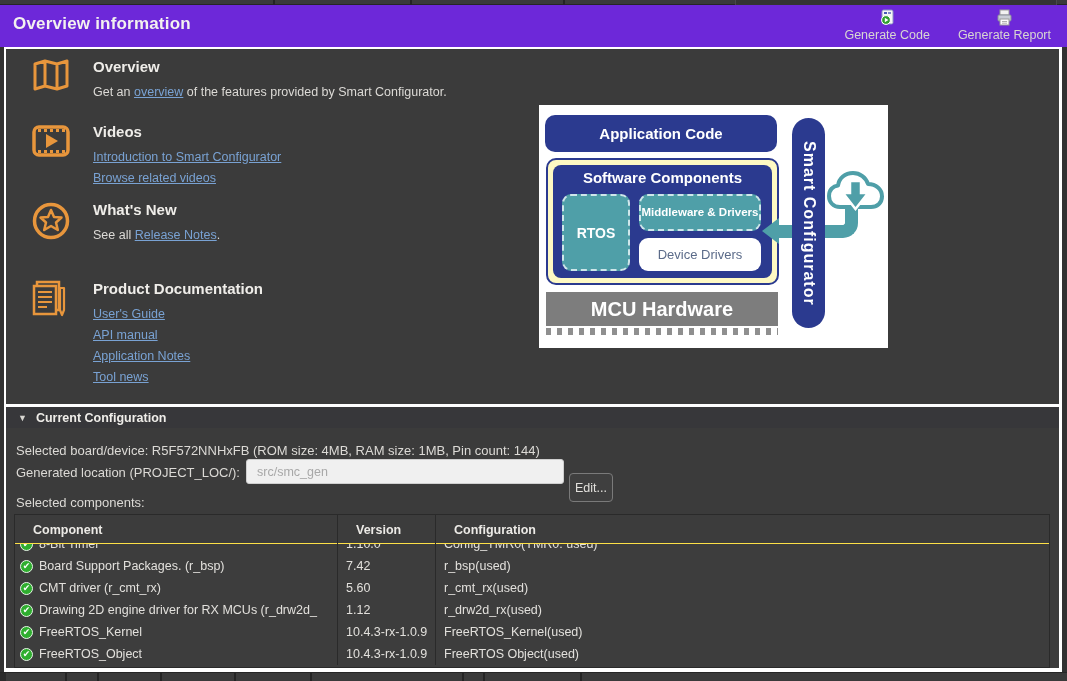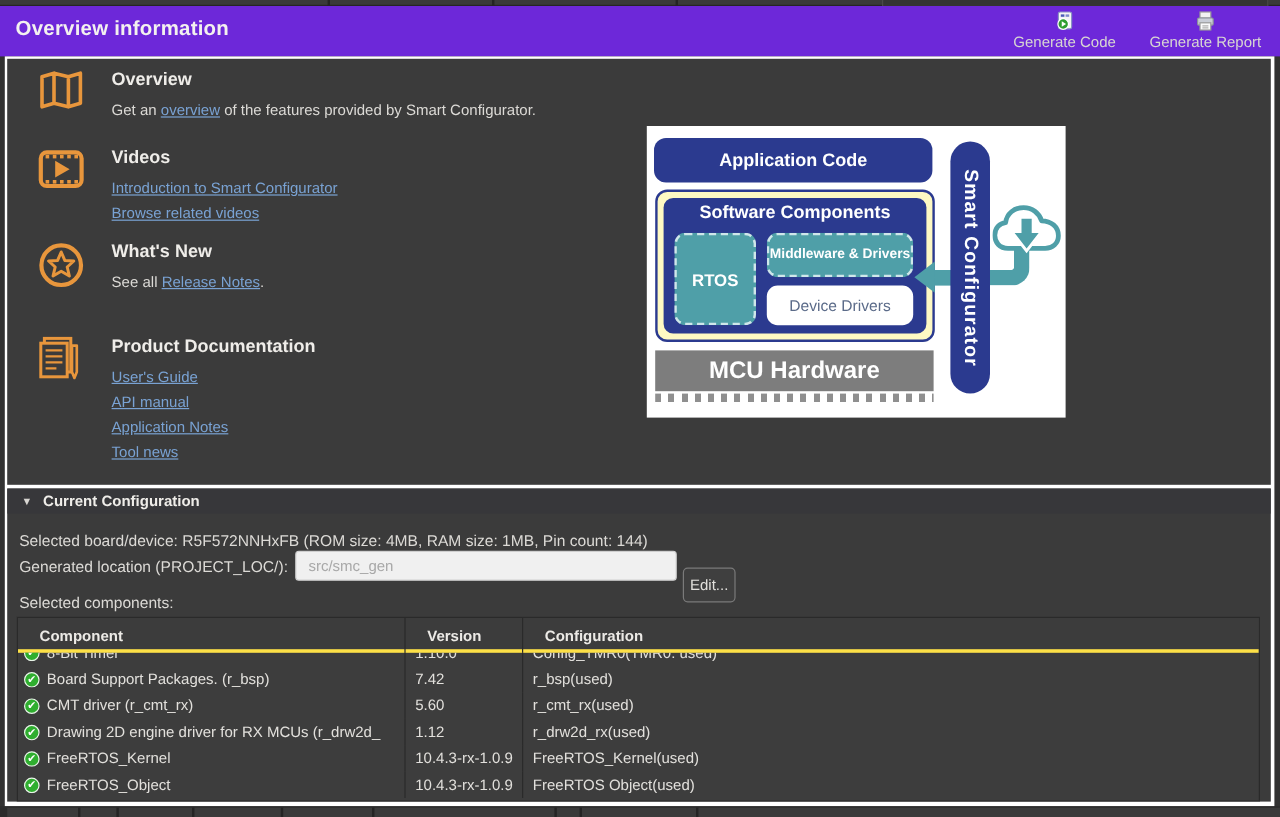--- a/index.html
+++ b/index.html
@@ -75,21 +75,21 @@
   .cc-genlabel { position:absolute; left:10px; top:58px; font-size:13px; color:#dcdad6; }
   .cc-input { position:absolute; left:240px; top:52px; width:318px; height:25px; background:#f0f0f0; border:1px solid #cfcfcf;
     border-radius:3px; font-size:12.5px; color:#a8a8a8; padding:0 10px; font-family:"Liberation Sans",sans-serif; }
   .cc-edit { position:absolute; left:563px; top:50px; width:44px; height:29px; background:#3f3f3f; border:1px solid #7a7a7a;
     border-radius:4px; color:#e2e0dc; font-size:12.5px; font-family:"Liberation Sans",sans-serif;margin-top:16px; }
   .cc-selcomp { position:absolute; left:10px; top:88px; font-size:13px; color:#dcdad6; }
 
   
   .tbl { position:absolute; left:8px; top:107px; width:1036px; height:154px; border:1px solid #2a2a2a; background:#3d3d3d; overflow:hidden; }
   .tbl-row { display:grid; grid-template-columns:322px 98px 1fr; align-items:center; }
-  .tbl-head { height:29px; font-weight:bold; color:#eceae6; font-size:12.5px; background:#3c3c3c; border-bottom:3px solid #fde047; }
+  .tbl-head { height:29px; font-weight:bold; color:#eceae6; font-size:12.5px; background:#3c3c3c; border-bottom:1px solid #fde047; }
   .tbl-head .hcell { padding-left:18px; height:29px; display:flex; align-items:center; }
   .hcell + .hcell, .cell + .cell { border-left:1px solid #2a2a2a; height:100%; }
   .tbl-body { overflow:hidden; }
   .tbl-body .tbl-row { height:22px; font-size:12.5px; color:#e2e0dc; }
   .tbl-body .tbl-row.clipped { margin-top:-11px; }
   .cell { display:flex; align-items:center; padding-left:8px; overflow:hidden; white-space:nowrap; }
   .cell.comp { padding-left:5px; }
   .chk { width:13px; height:13px; border-radius:50%; background:#2fae2f; border:1px solid #e8f5e8; color:#fff; font-size:9px;
     display:flex; align-items:center; justify-content:center; margin-right:6px; flex-shrink:0; }
 

